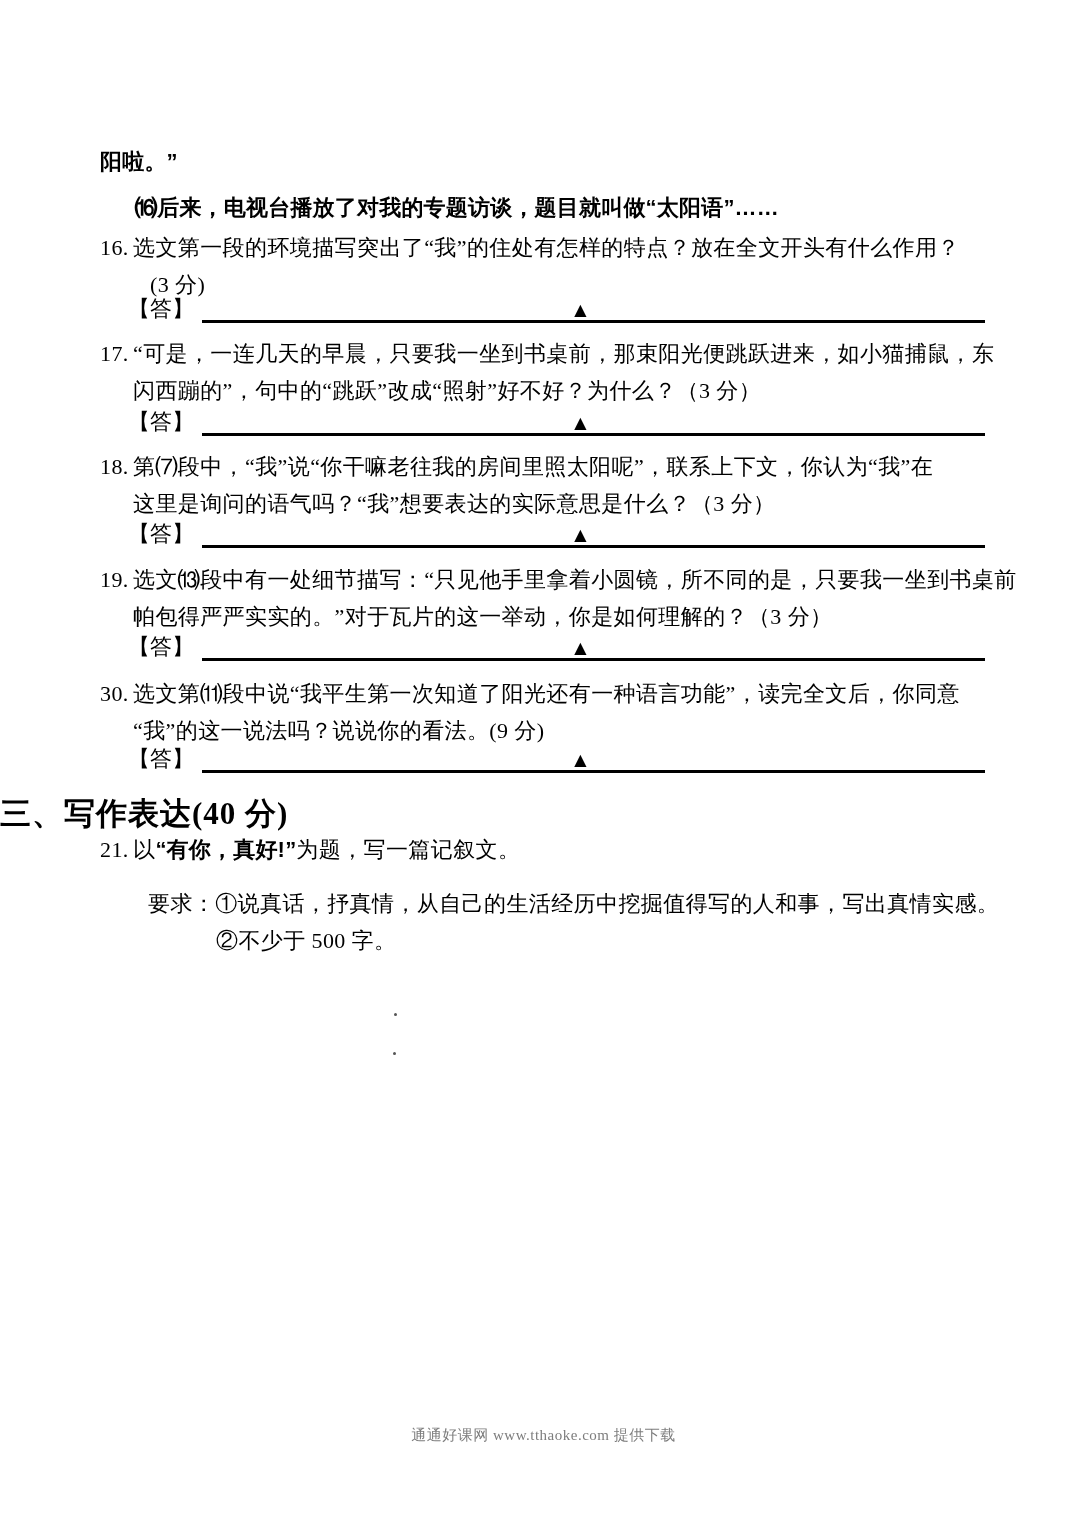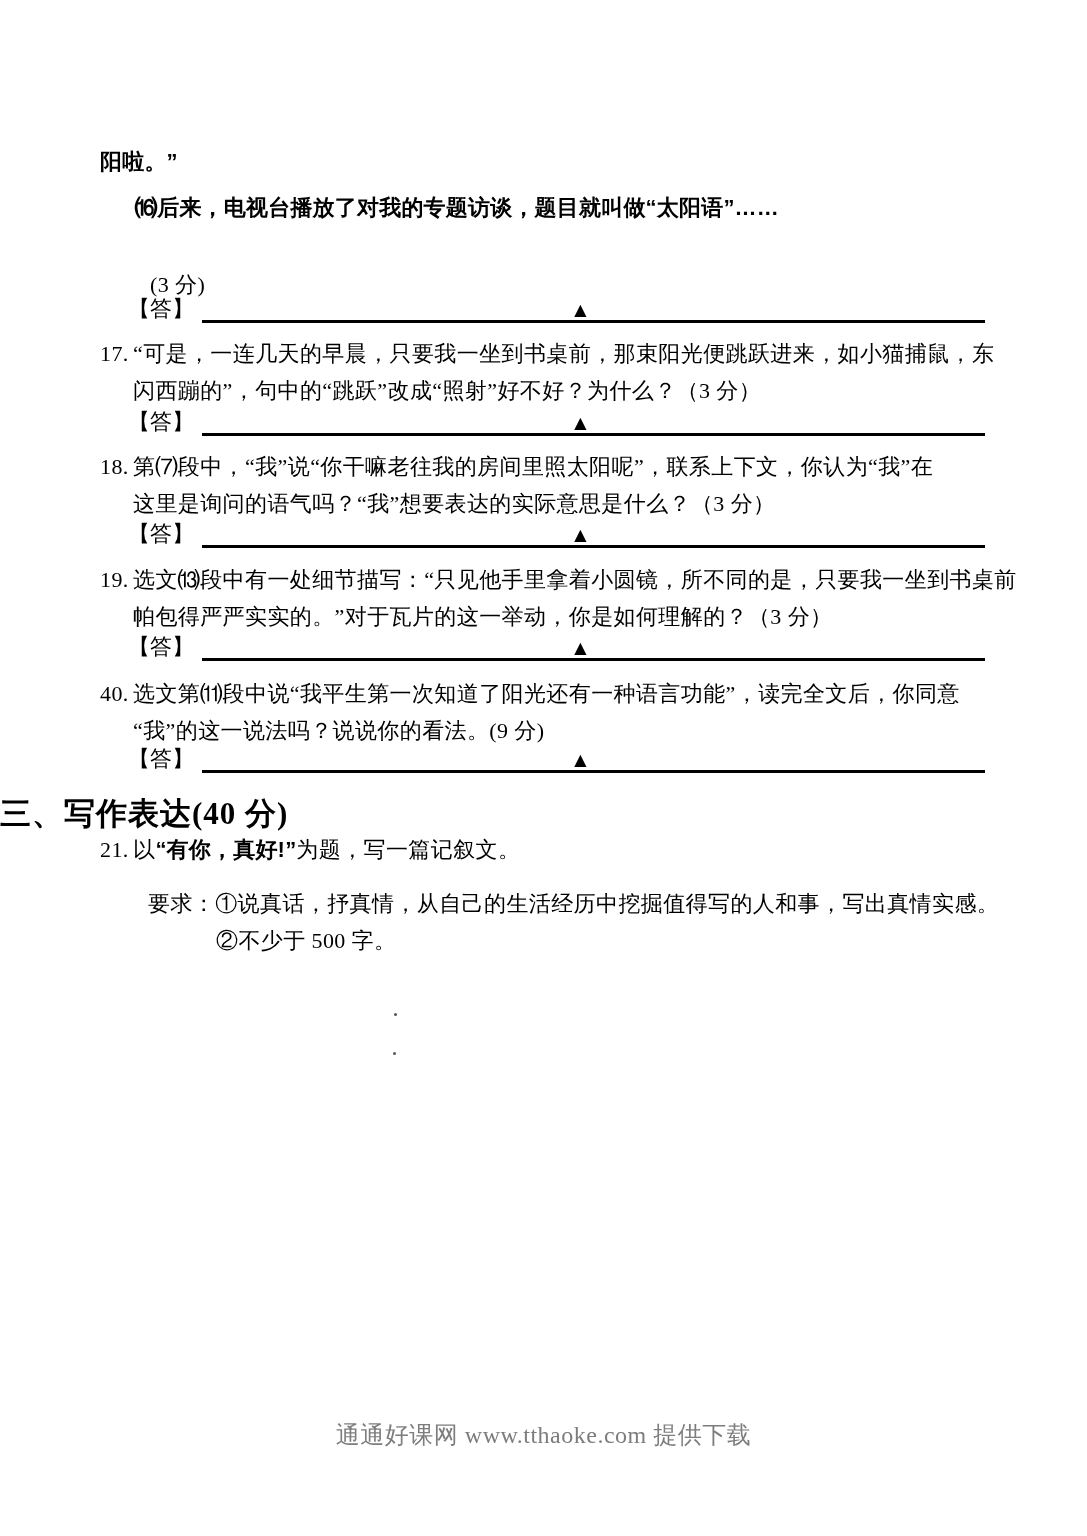--- a/index.html
+++ b/index.html
@@ -88,37 +88,40 @@
   }
 
   .footer {
     position: absolute;
     left: 0;
     right: 0;
     top: 1410px;
     height: 26px;
     line-height: 26px;
     text-align: center;
-    font-size: 24px;
+    font-size: 15px;
     color: #7d7d7d;
     letter-spacing: 0.5px;
   }
 </style>
 </head>
 <body>
 
 <div class="page">
 
   <div class="row bold-sans" style="top:135px">
     <span>阳啦。”</span>
   </div>
   <div class="row bold-sans" style="top:181px; left:135px">
     <span>⒃后来，电视台播放了对我的专题访谈，题目就叫做“太阳语”……</span>
   </div>
 
+  <div class="row" style="top:221px">
+    <span class="qnum">16.</span><span>选文第一段的环境描写突出了“我”的住处有怎样的特点？放在全文开头有什么作用？</span>
+  </div>
   <div class="row" style="top:258px; left:150px">
     <span>(3 分)</span>
   </div>
   <div class="ans-row" style="top:283px">
     <span class="ans-label">【答】</span>
     <span class="ans-line">
       <span class="marker">▲</span>
     </span>
   </div>
 
@@ -155,21 +158,21 @@
     <span>帕包得严严实实的。”对于瓦片的这一举动，你是如何理解的？（3 分）</span>
   </div>
   <div class="ans-row" style="top:621px">
     <span class="ans-label">【答】</span>
     <span class="ans-line">
       <span class="marker">▲</span>
     </span>
   </div>
 
   <div class="row" style="top:667px">
-    <span class="qnum">40.</span><span>选文第⑾段中说“我平生第一次知道了阳光还有一种语言功能”，读完全文后，你同意</span>
+    <span class="qnum">30.</span><span>选文第⑾段中说“我平生第一次知道了阳光还有一种语言功能”，读完全文后，你同意</span>
   </div>
   <div class="row" style="top:704px; left:133px">
     <span>“我”的这一说法吗？说说你的看法。(9 分)</span>
   </div>
   <div class="ans-row" style="top:733px">
     <span class="ans-label">【答】</span>
     <span class="ans-line">
       <span class="marker">▲</span>
     </span>
   </div>

